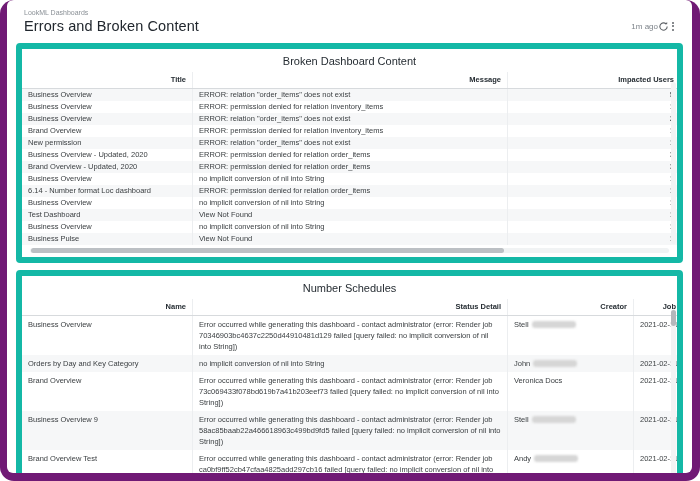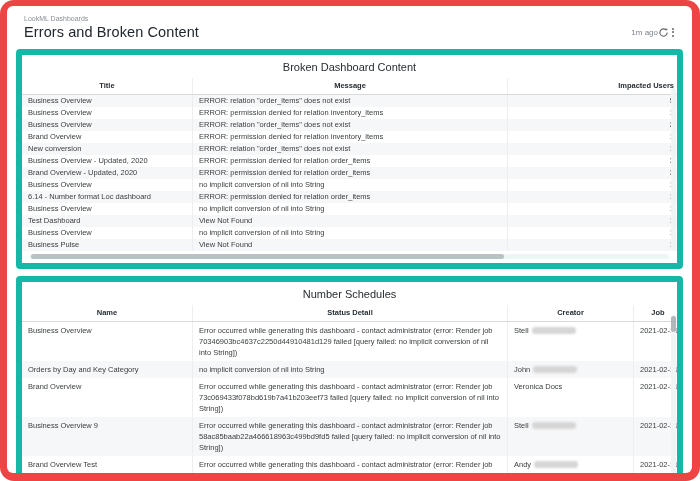--- a/index.html
+++ b/index.html
@@ -1,35 +1,35 @@
 <!DOCTYPE html>
 <html><head>
 <meta charset="utf-8">
 <style>
   html,body{margin:0;padding:0;}
   body{width:700px;height:481px;font-family:"Liberation Sans",sans-serif;background:#ffffff;overflow:hidden;}
-  .frame{box-sizing:border-box;width:700px;height:481px;background:#ef4444;border-radius:14px;padding:6px 8px 8px 7px;overflow:hidden;}
+  .frame{box-sizing:border-box;width:700px;height:481px;background:#701a75;border-radius:14px;padding:0 8px 8px 7px;overflow:hidden;}
   .page{box-sizing:border-box;background:#ffffff;width:100%;height:100%;border-radius:6px;overflow:hidden;padding:5px 9px 0 9px;}
 
   
   .breadcrumb{font-size:7px;color:#8a9096;padding:4px 0 2px 8px;}
   .title-row{display:flex;align-items:center;justify-content:space-between;padding:0 6px 2px 8px;}
   .page-title{font-size:14.5px;font-weight:500;color:#21272e;margin:0;letter-spacing:.1px;}
   .header-right{display:flex;align-items:center;}
   .ago{font-size:8px;color:#7d838a;}
   .icon-btn{display:flex;align-items:center;justify-content:center;cursor:pointer;}
   .kebab{display:flex;flex-direction:column;gap:1.5px;padding:1px 3px;}
   .kebab i{width:2px;height:2px;border-radius:50%;background:#5f6368;display:block;}
 
   
   .card{position:relative;border:6px solid #14b8a6;border-radius:4px;background:#fff;margin:7px 0 0 0;overflow:hidden;}
   .card-title{font-size:11px;font-weight:500;color:#262d33;text-align:center;margin:0;padding:6px 0 5px;}
 
   table{width:100%;border-collapse:collapse;table-layout:fixed;font-size:7.5px;color:#3c4043;}
-  th{font-weight:700;color:#262d33;text-align:center;padding:3px 6px 4px 6px;border-bottom:1px solid #d7dadd;white-space:nowrap;overflow:hidden;}
+  th{font-weight:700;color:#262d33;text-align:right;padding:3px 6px 4px 6px;border-bottom:1px solid #d7dadd;white-space:nowrap;overflow:hidden;}
   td{padding:2px 6px;vertical-align:top;overflow:hidden;}
   th + th, td + td{border-left:1px solid #eceef0;}
   .t0 td{line-height:8px;white-space:nowrap;}
   .t1 td{line-height:11px;padding:3px 6px;}
   .t0 tbody tr:nth-child(odd){background:#f6f7f8;}
   .t1 tbody tr:nth-child(even){background:#f6f7f8;}
   .t0 .c0{width:158px}.t0 .c1{width:302px}.t0 .c2{width:160px;text-align:right}.t0 .c3{width:46px}
   .t1 .c0{width:158px}.t1 .c1{width:302px}.t1 .c2{width:113px}.t1 .c3{width:57px}
   .t1 .c0, .t1 .c2, .t1 .c3, .t1 .c4{white-space:nowrap;}
   th .sort-ic{margin-left:14px;vertical-align:1px;}
@@ -98,21 +98,21 @@
               <td class="c2">2</td>
               <td class="c3">[Das</td>
             </tr>
             <tr>
               <td class="c0">Brand Overview</td>
               <td class="c1">ERROR: permission denied for relation inventory_items</td>
               <td class="c2">1</td>
               <td class="c3">[Das</td>
             </tr>
             <tr>
-              <td class="c0">New conversion</td>
+              <td class="c0">New permission</td>
               <td class="c1">ERROR: relation "order_items" does not exist</td>
               <td class="c2">1</td>
               <td class="c3">[Das</td>
             </tr>
             <tr>
               <td class="c0">Business Overview - Updated, 2020</td>
               <td class="c1">ERROR: permission denied for relation order_items</td>
               <td class="c2">3</td>
               <td class="c3">[Das</td>
             </tr>

